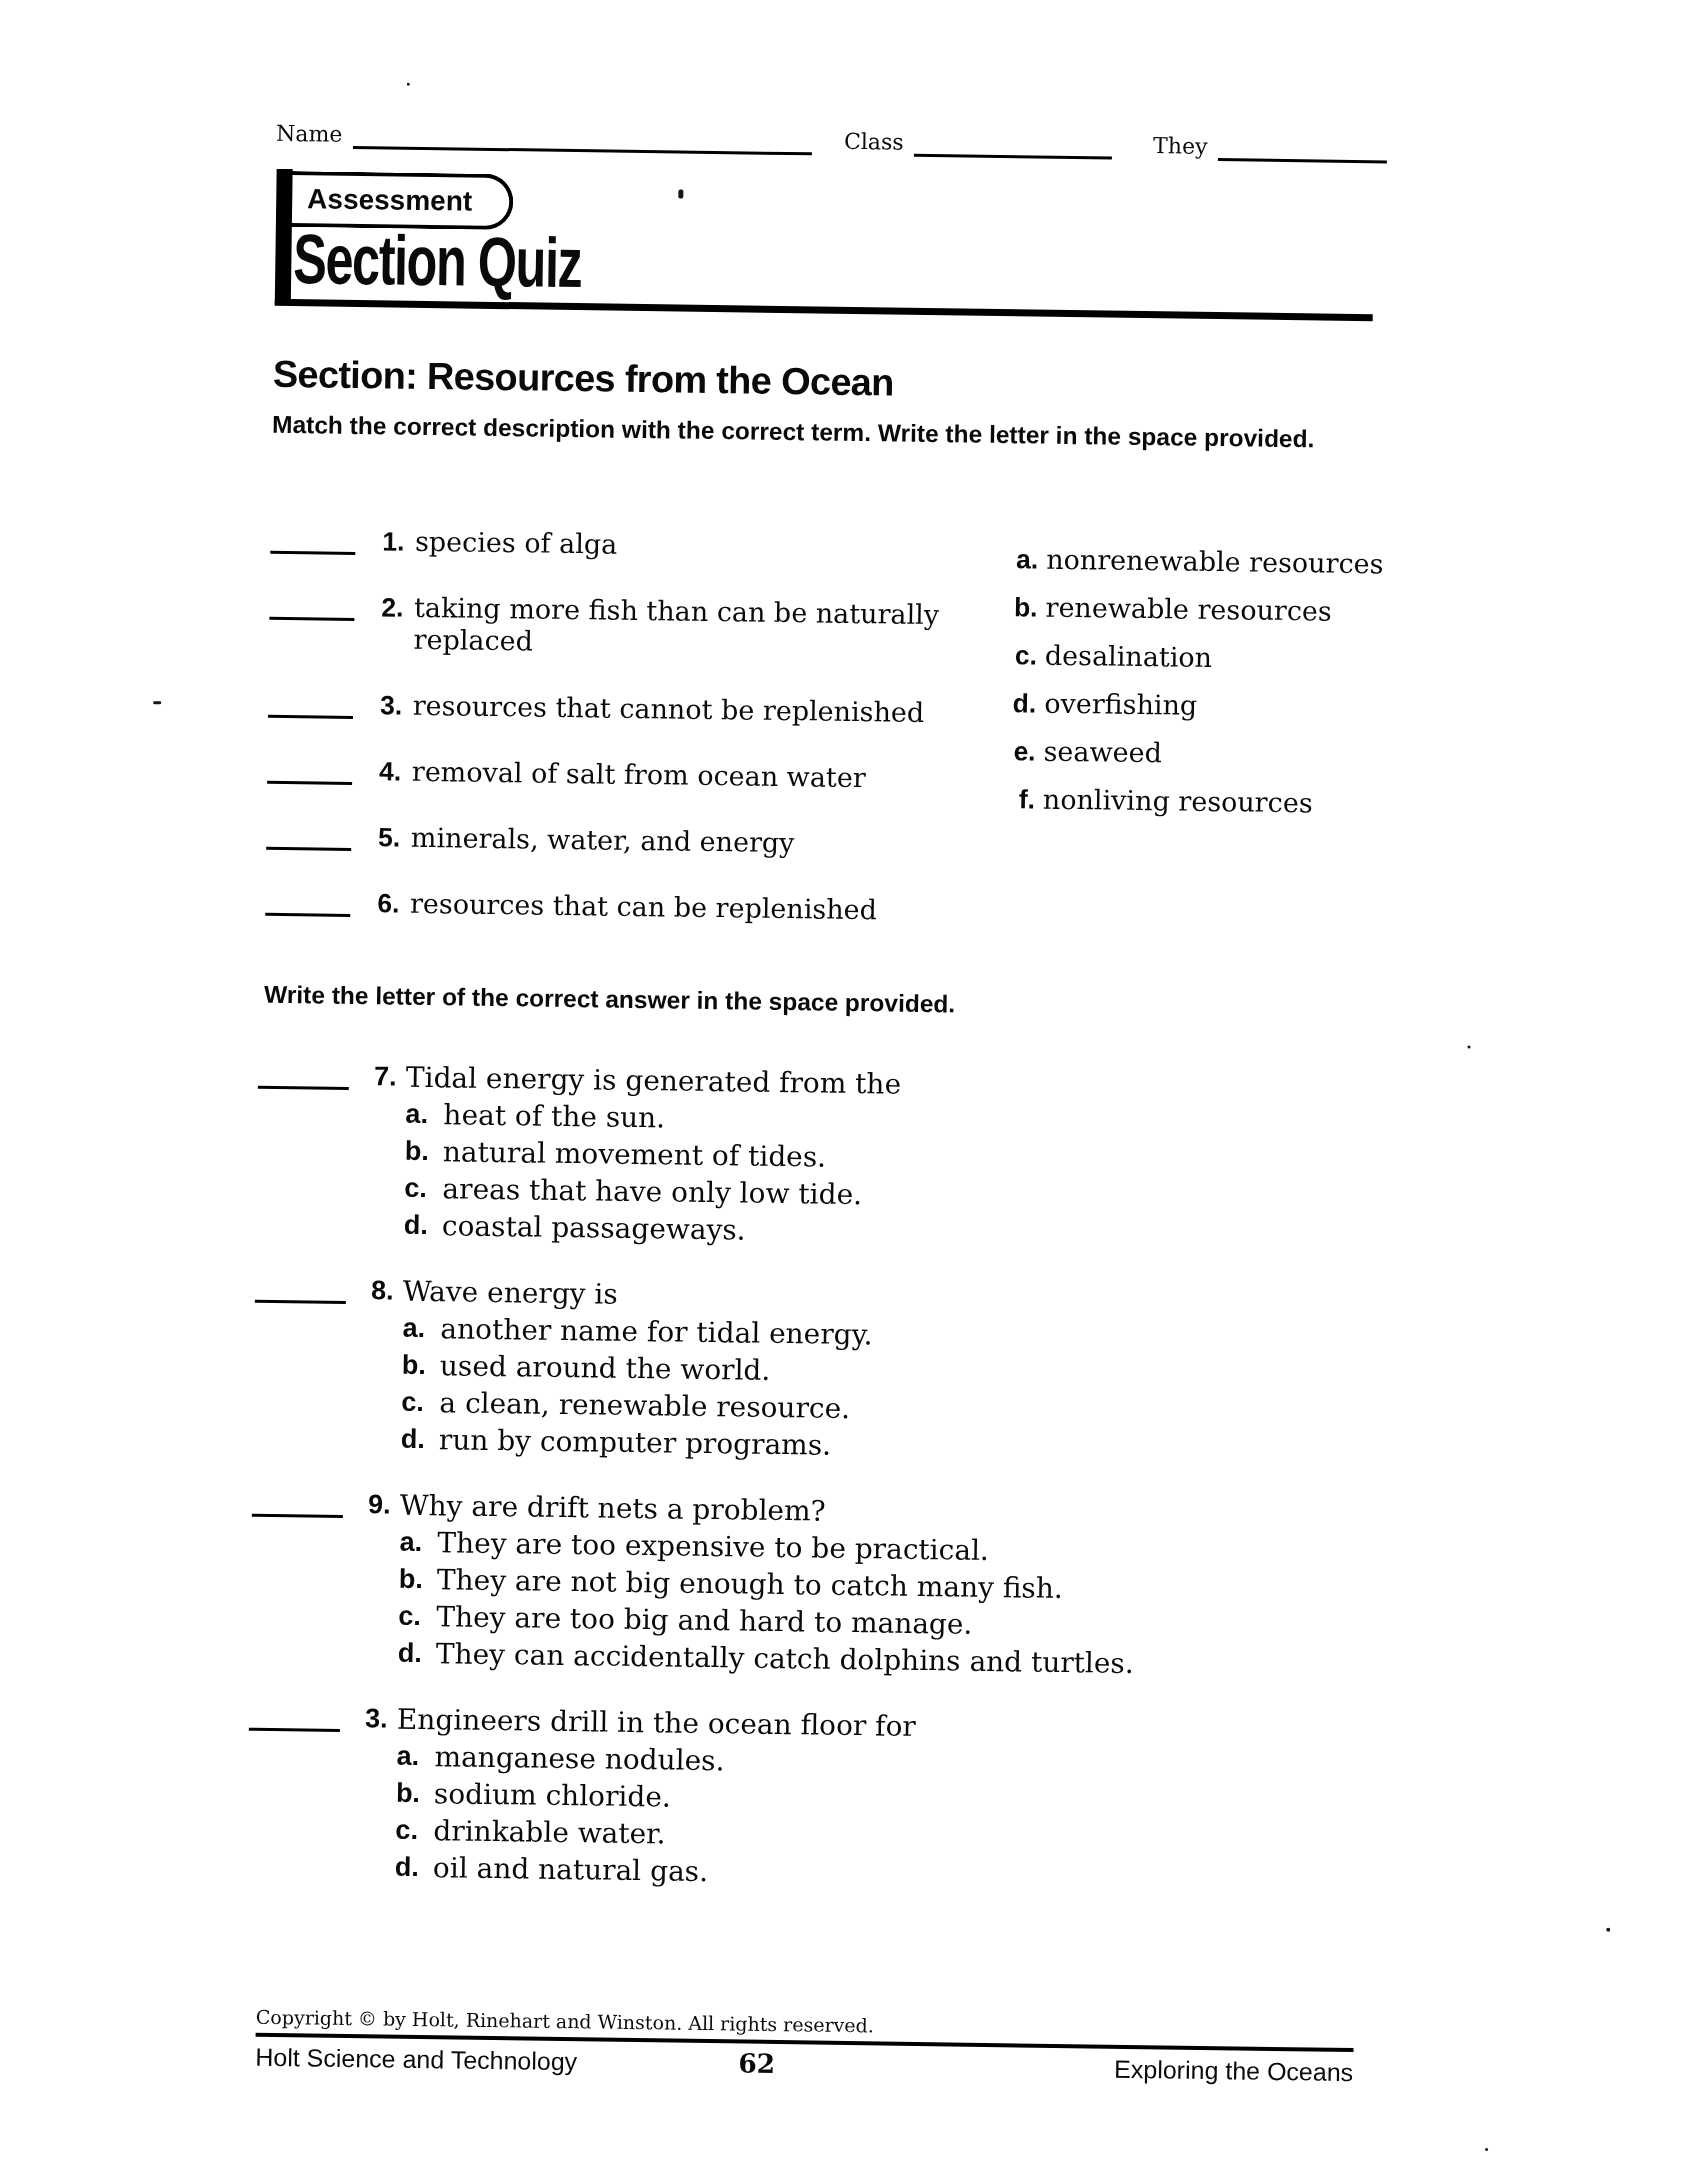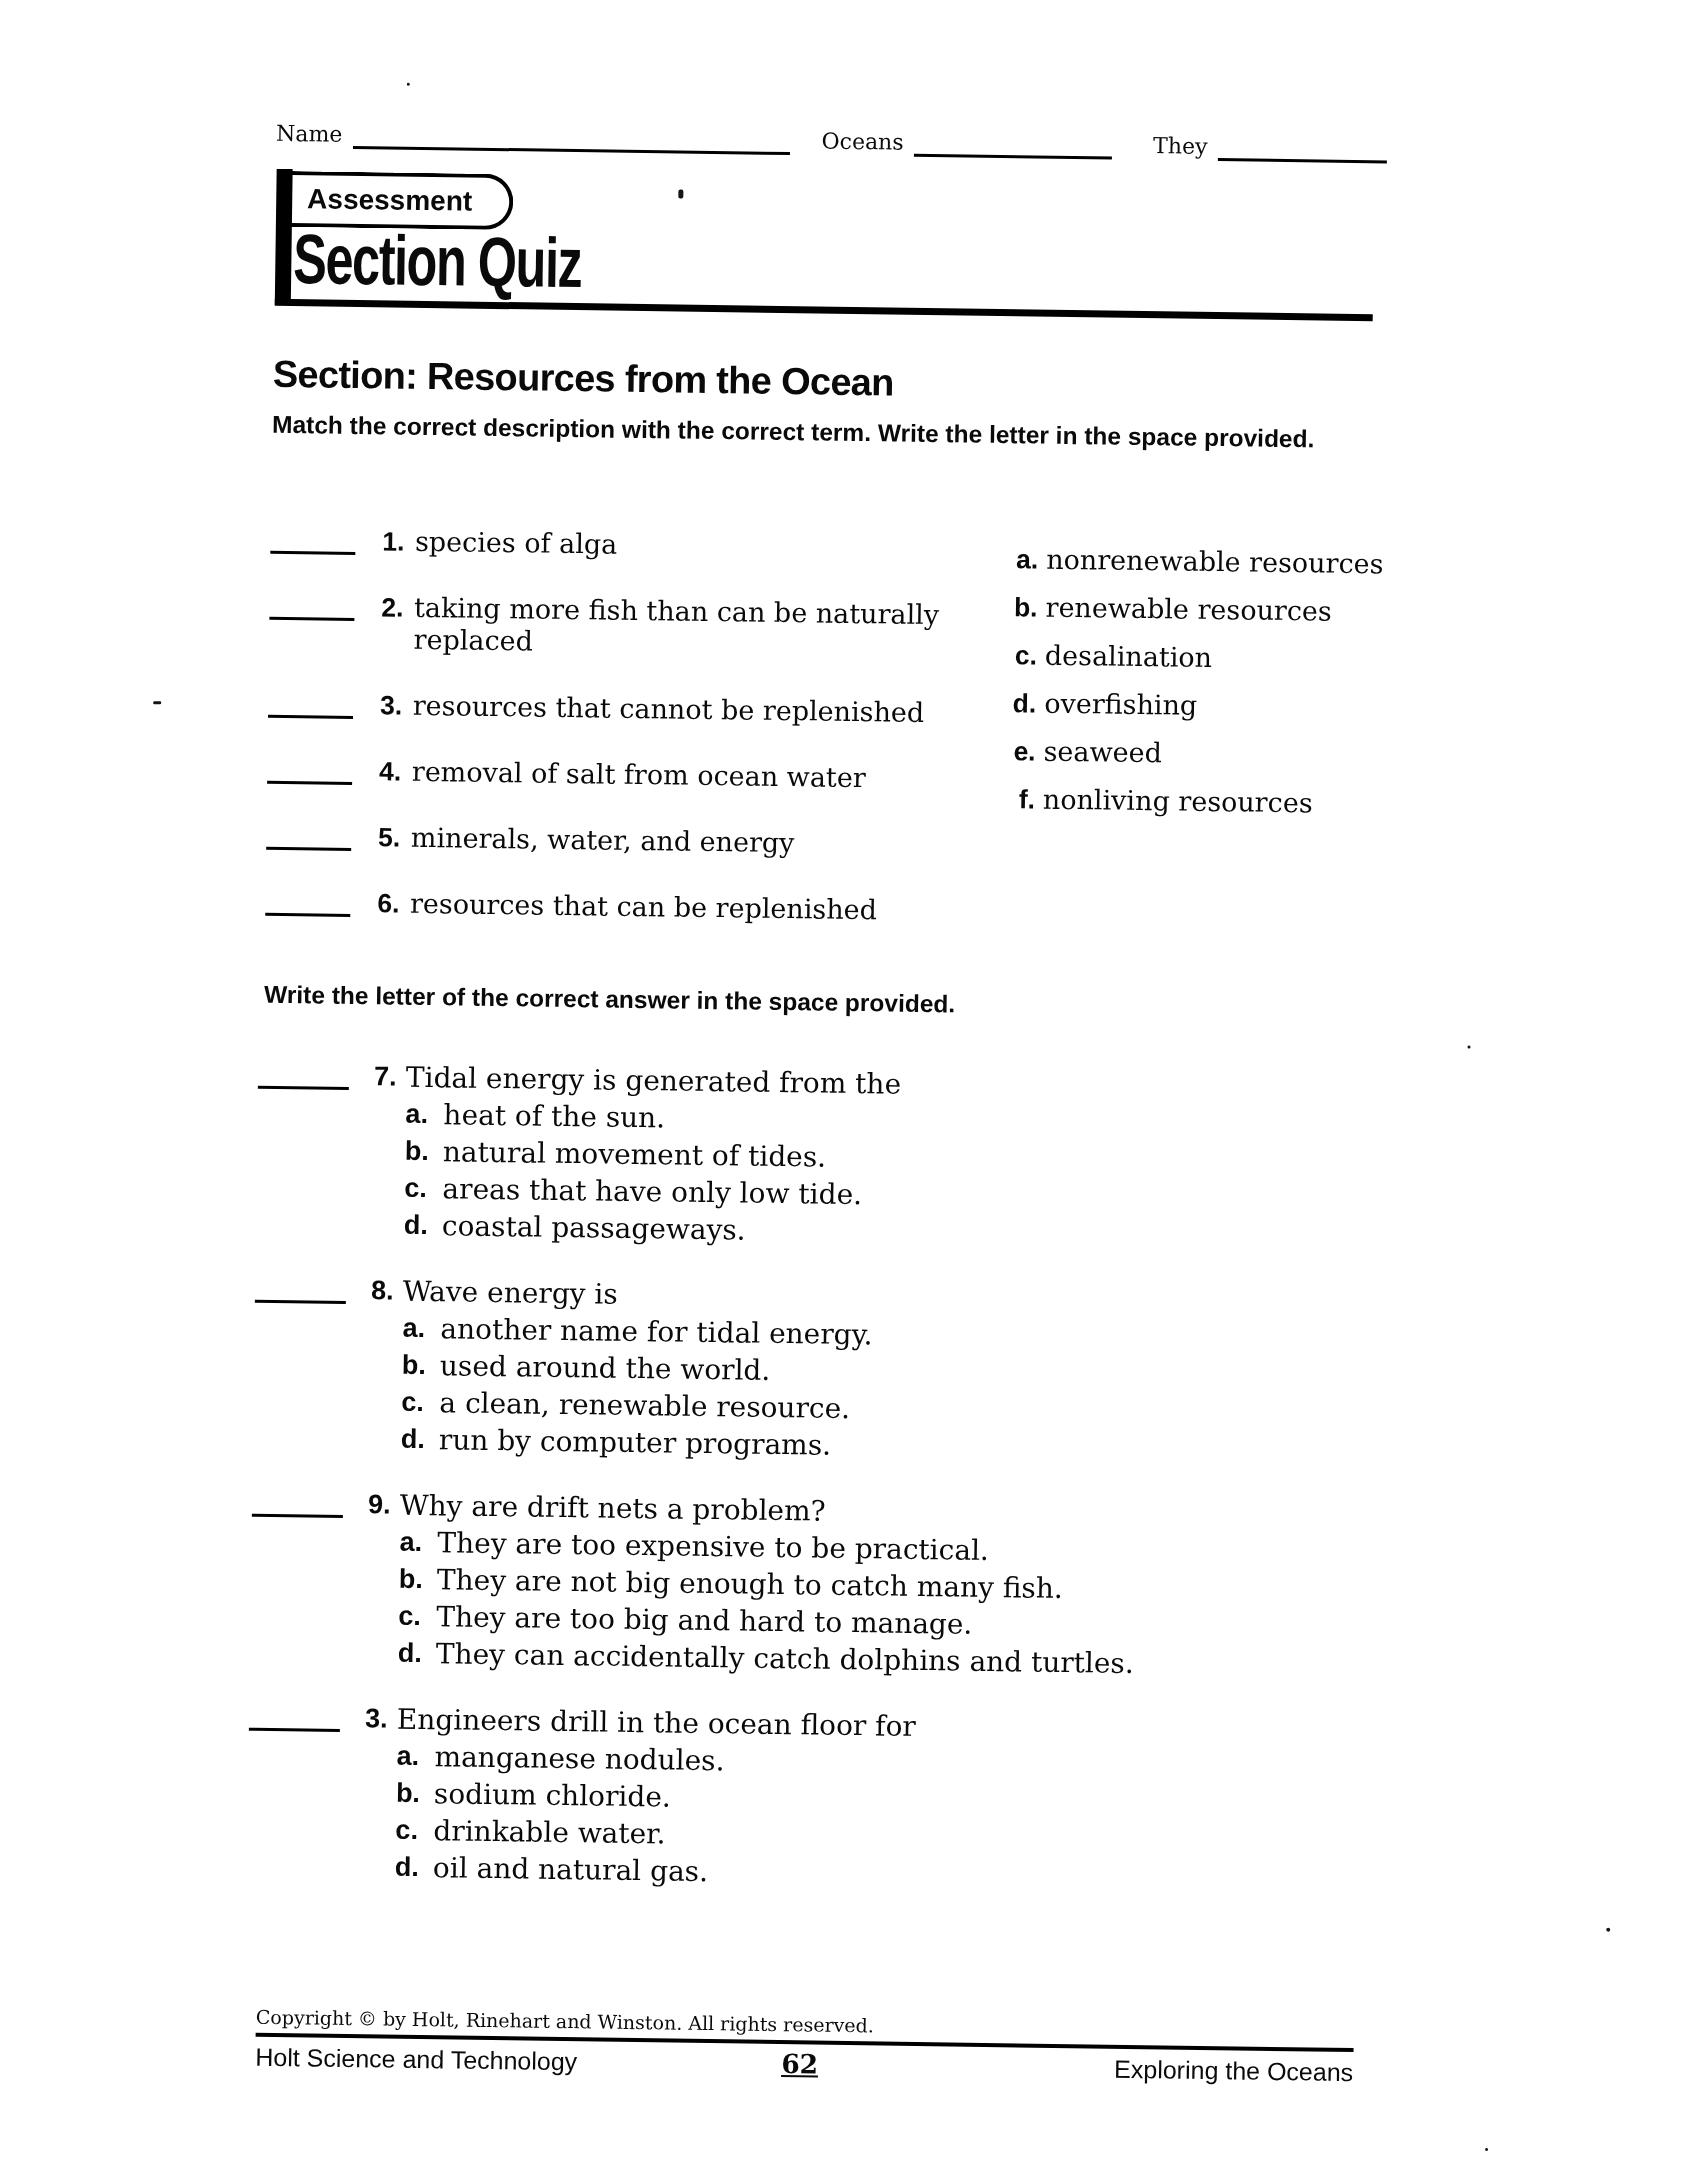--- a/index.html
+++ b/index.html
@@ -95,42 +95,42 @@
   
   .footer{position:absolute;left:284px;top:2002px;width:1098px;}
   .f-copy{margin:0 0 4px 0;font-size:19px;line-height:22.5px;}
   .f-rule{height:4.6px;background:#000;}
   .f-row{
     position:relative;margin-top:5.3px;
     display:flex;justify-content:space-between;align-items:flex-start;
     font-family:"Liberation Sans", sans-serif;font-size:25px;line-height:30px;
   }
   .f-page{
-    position:absolute;left:526px;top:0;
-    font-family:"DejaVu Serif", serif;font-weight:bold;font-size:26.5px;text-decoration:underline;
+    position:absolute;left:483px;top:0;
+    font-family:"DejaVu Serif", serif;font-weight:bold;font-size:26.5px;
   }
   
   .speck{position:absolute;background:#151515;border-radius:50%;}
   .sp1{left:681px;top:180px;width:4.6px;height:9.3px;border-radius:2px;}
   .sp2{left:408px;top:77px;width:3.3px;height:3.3px;}
   .sp3{left:1482px;top:1025px;width:3.3px;height:3.3px;}
   .sp4{left:163px;top:699px;width:8px;height:2.6px;border-radius:1.3px;}
   .sp5{left:1633px;top:1905px;width:4px;height:4px;}
   .sp6{left:1515px;top:2127px;width:3.3px;height:3.3px;}
 </style>
 </head>
 <body>
 
 <div class="page">
   <div class="sheet">
 
     <div class="hdr">
       <span class="h-label">Name</span>
       <span class="h-line line-name"></span>
-      <span class="h-label">Oceans</span>
+      <span class="h-label">Class</span>
       <span class="h-line line-class"></span>
       <span class="h-label">They</span>
       <span class="h-line line-date"></span>
     </div>
 
     <div class="banner-bar"></div>
     <div class="badge">
       <span>Assessment</span>
     </div>
     <h1 class="quiz-title">Section Quiz</h1>

